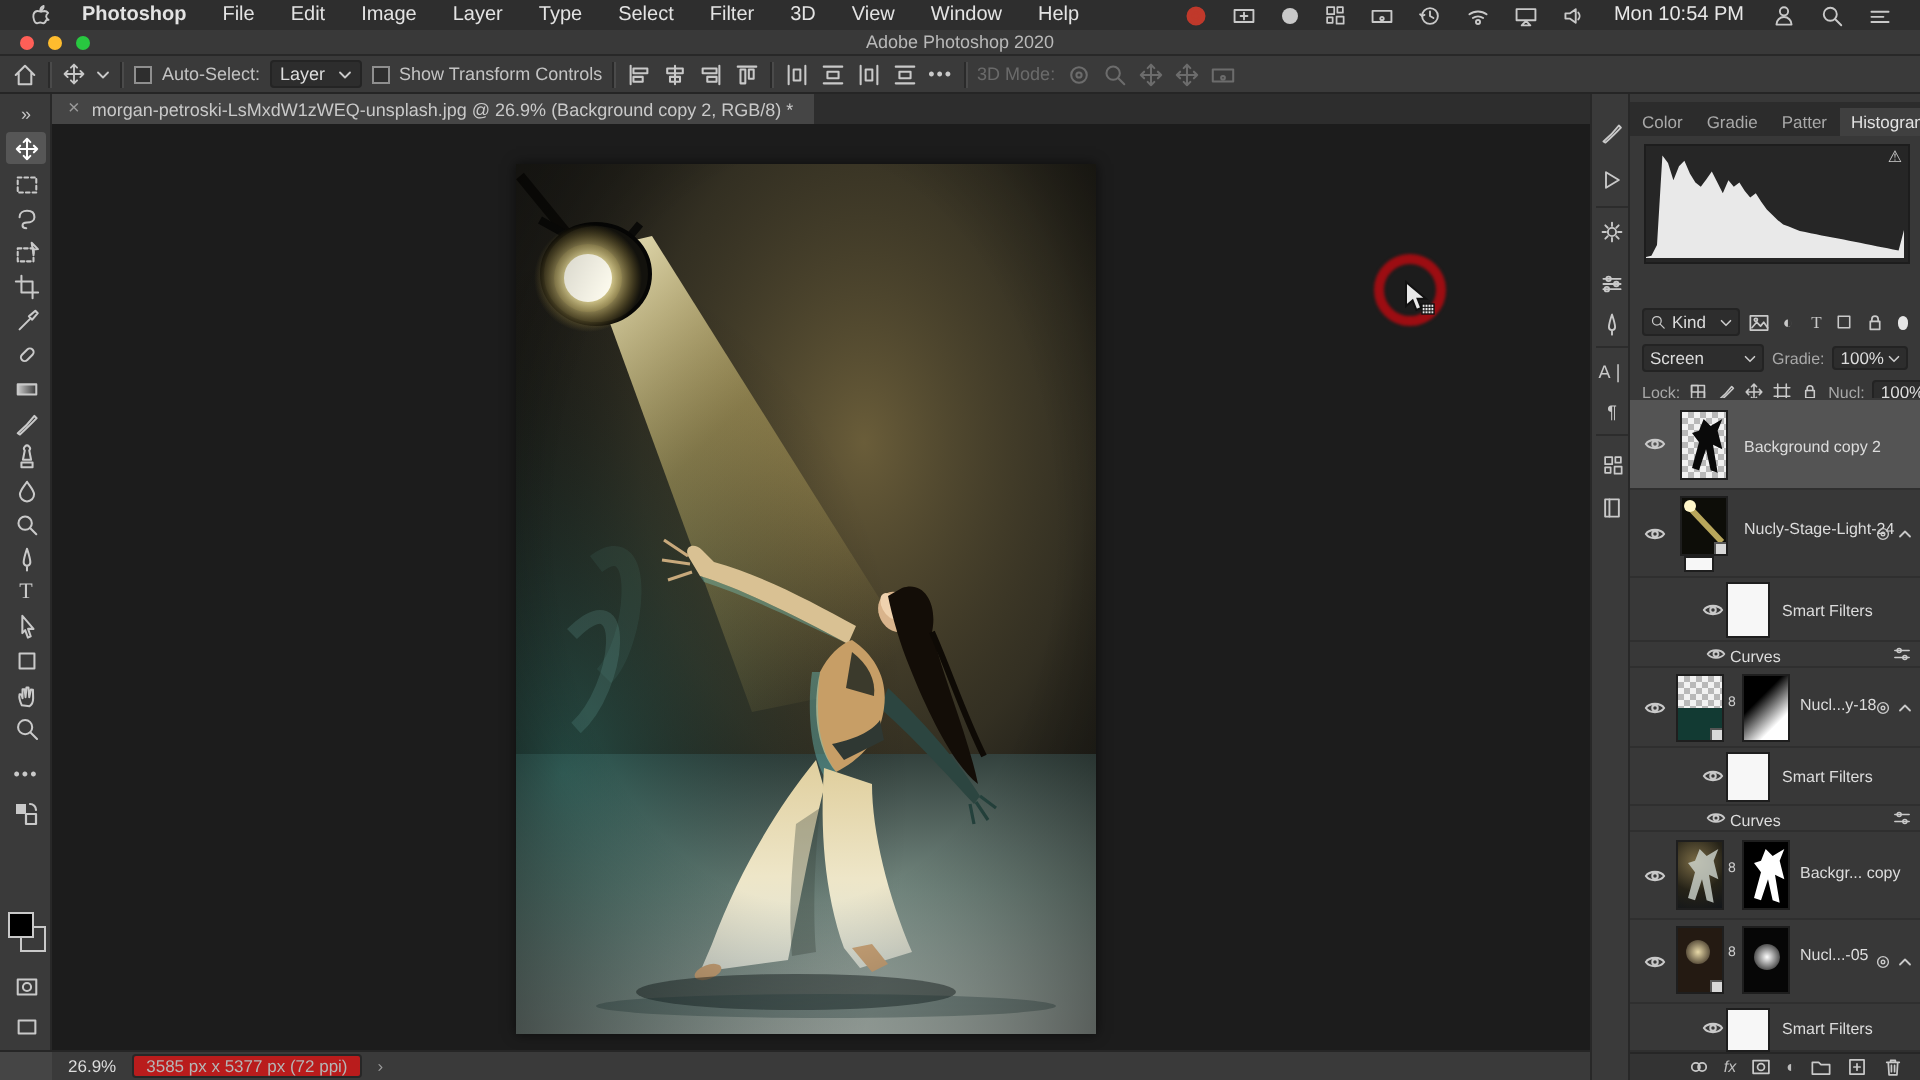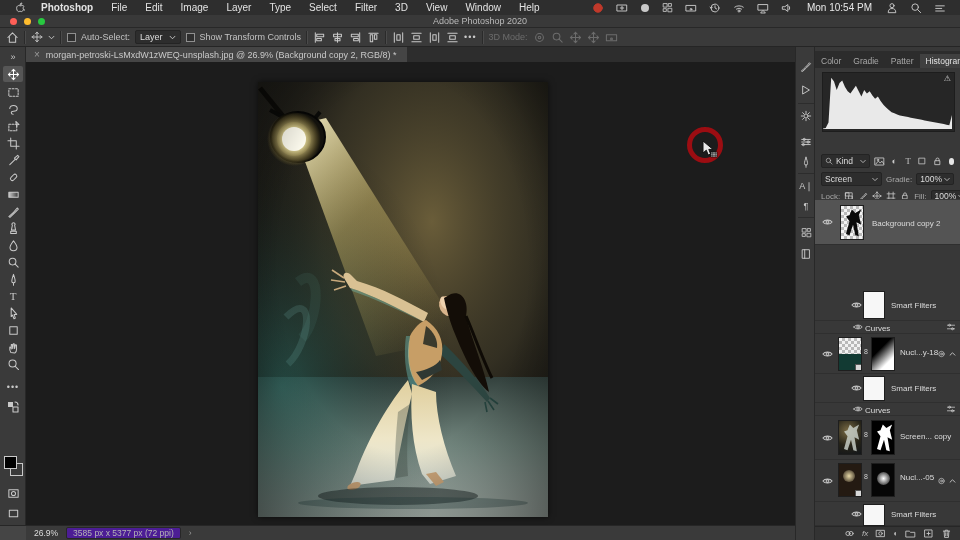--- a/index.html
+++ b/index.html
@@ -46,21 +46,21 @@
   
   #canvas{left:26px;top:62px;width:769px;height:463px;background:#1c1c1c;overflow:hidden;}
   #doc{position:absolute;left:232px;top:20px;width:290px;height:435px;box-shadow:0 0 6px rgba(0,0,0,.6);}
   #rring{position:absolute;left:661px;top:65px;width:26px;height:26px;border:5px solid #9c0d12;
          border-radius:50%;filter:blur(.7px);}
   #cursor{position:absolute;left:676px;top:78px;}
   
   #statusbar{left:26px;top:525px;width:769px;height:15px;background:#3a3a3a;border-top:1px solid #262626;
              box-sizing:border-box;display:flex;align-items:center;gap:8px;padding:0 8px;font-size:8.5px;}
   #statusbar .zoomv{color:#ddd;}
-  #statusbar .field{background:#4c1d95;border:1px solid #272727;border-radius:2px;padding:0 6px;color:#b5b5b5;}
+  #statusbar .field{background:#b91c1c;border:1px solid #272727;border-radius:2px;padding:0 6px;color:#b5b5b5;}
   #corner{left:0;top:525px;width:26px;height:15px;background:#454545;border-top:1px solid #262626;box-sizing:border-box;}
   
   #pstrip{left:795px;top:47px;width:20px;height:493px;background:#3a3a3a;border-left:1px solid #282828;
           border-right:1px solid #282828;box-sizing:border-box;}
   .sic{position:absolute;left:3px;width:14px;height:14px;display:flex;align-items:center;justify-content:center;
        font-size:9px;color:#c9c9c9;}
   .sdiv{position:absolute;left:2px;width:16px;height:1px;background:#2c2c2c;}
   
   #panels{left:815px;top:47px;width:145px;height:493px;background:#383838;}
   .ptabs{position:absolute;left:0;width:145px;height:17px;background:#2c2c2c;display:flex;align-items:flex-end;}
@@ -848,21 +848,21 @@
       <span class="fico">
           <svg class="ic" width="10" height="10">
             <use href="#s-artb"></use>
           </svg>
         </span>
       <span class="fico">
           <svg class="ic" width="10" height="10">
             <use href="#s-lock"></use>
           </svg>
         </span>
-      <span class="plabel" style="margin-left:auto">Fill:</span>
+      <span class="plabel" style="margin-left:auto">Nucl:</span>
       <span class="pval">
           <span>100%</span>
           <svg class="ic" width="6" height="5" viewBox="0 0 8 6">
             <use href="#s-chevD"></use>
           </svg>
         </span>
     </div>
 
     <div id="llist">
 
@@ -873,20 +873,44 @@
             </svg>
           </span>
         <span class="lthumb checker" style="left:25px;top:5px;width:24px;height:35px">
           <svg class="ic" width="24" height="35" viewBox="0 0 20 30" style="stroke:none">
               <use href="#s-dancer" style="fill:#0a0a0a"></use>
             </svg>
         </span>
         <span class="lname" style="left:57px;top:19px">Background copy 2</span>
       </div>
 
+      <div class="lrow" style="top:46px;height:44px">
+        <span class="leye">
+            <svg class="ic" width="11" height="9">
+              <use href="#s-eye"></use>
+            </svg>
+          </span>
+        <span class="lthumb" style="left:25px;top:3px;width:24px;height:30px;background:#0d0d08">
+          <svg width="24" height="30">
+              <line x1="3" y1="4" x2="20" y2="22" stroke="#d8c26a" stroke-width="3" opacity=".85"></line>
+              <circle cx="4" cy="4" r="3" fill="#fff6c9"></circle>
+            </svg>
+          <span class="sobadge"></span>
+        </span>
+        <span class="lthumb white" style="left:27px;top:33px;width:15px;height:8px"></span>
+        <span class="lname" style="left:57px;top:15px">Nucly-Stage-Light-24</span>
+        <span class="lright">
+          <svg class="ic" width="9" height="9">
+              <use href="#s-circ"></use>
+            </svg>
+          <svg class="ic" width="7" height="5" viewBox="0 0 8 6">
+              <use href="#s-chevU"></use>
+            </svg>
+        </span>
+      </div>
 
       <div class="lrow" style="top:90px;height:32px">
         <span class="leye" style="left:36px">
             <svg class="ic" width="11" height="9">
               <use href="#s-eye"></use>
             </svg>
           </span>
         <span class="lthumb white" style="left:48px;top:2px;width:22px;height:28px"></span>
         <span class="lname" style="left:76px;top:12px">Smart Filters</span>
       </div>
@@ -963,21 +987,21 @@
           <svg class="ic" width="24" height="35" viewBox="0 0 20 30" style="stroke:none">
               <use href="#s-dancer" style="fill:#cfd6cf;opacity:.8"></use>
             </svg>
         </span>
         <span class="linkdots" style="left:49px;top:15px">8</span>
         <span class="lthumb" style="left:56px;top:4px;width:24px;height:35px;background:#000">
           <svg class="ic" width="24" height="35" viewBox="0 0 20 30" style="stroke:none">
               <use href="#s-dancer" style="fill:#fff"></use>
             </svg>
         </span>
-        <span class="lname" style="left:85px;top:16px">Screen... copy</span>
+        <span class="lname" style="left:85px;top:16px">Backgr... copy</span>
       </div>
 
       <div class="lrow" style="top:261px;height:42px">
         <span class="leye">
             <svg class="ic" width="11" height="9">
               <use href="#s-eye"></use>
             </svg>
           </span>
         <span class="lthumb" style="left:23px;top:3px;width:24px;height:34px;background:#241a12">
           <div style="position:absolute;left:4px;top:6px;width:12px;height:12px;border-radius:50%;background:radial-gradient(#e8d9a8,rgba(90,70,40,0))"></div>

